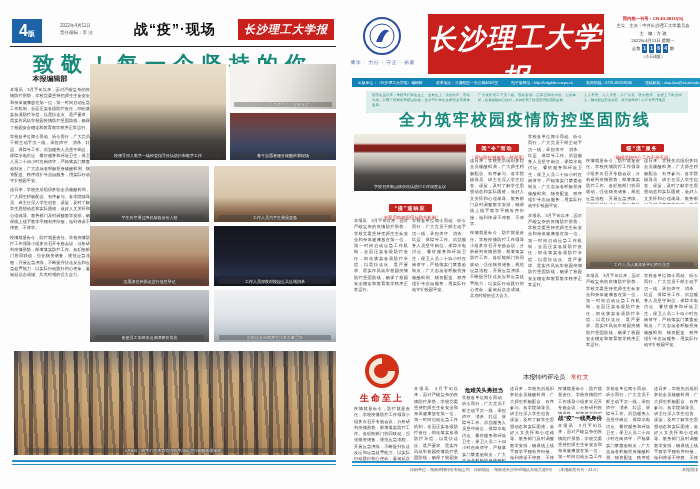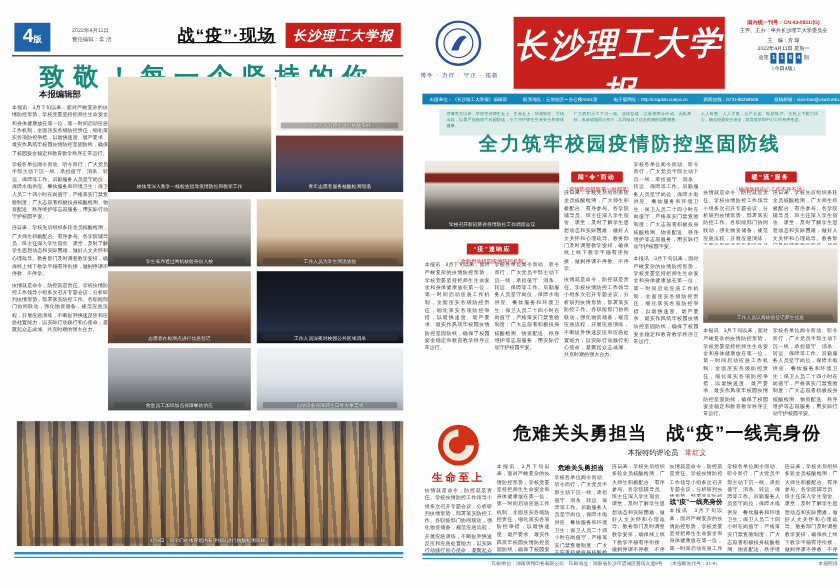--- a/index.html
+++ b/index.html
@@ -79,21 +79,21 @@
 
   <div class="abs" style="left:6px;top:8px;width:332px;height:466px;">
 
     <div class="abs badge" style="left:6px;top:11px;width:30px;height:24px;">
       <span class="num">4</span><span class="lbl">版</span>
     </div>
     <div class="abs dateblock" style="left:54px;top:14px;width:70px;">
       <div>2022年4月11日</div>
       <div>责任编辑：李 洁</div>
     </div>
-    <div class="abs sectiontitle" style="left:128px;top:13px;width:110px;text-align:center;text-decoration:underline;">
+    <div class="abs sectiontitle" style="left:128px;top:13px;width:110px;text-align:left;">
       <span>战“疫”·现场</span>
     </div>
     <div class="abs nameplate" style="left:232px;top:11px;width:96px;height:21px;">
       <span>长沙理工大学报</span>
     </div>
     <div class="abs rule-black" style="left:4px;top:38px;width:326px;"></div>
 
     <div class="abs headline-teal" style="left:10px;top:42px;width:314px;font-size:21px;letter-spacing:7px;">
       <span>致敬！每一个坚持的你</span>
     </div>
@@ -247,23 +247,20 @@
         <path d="M24 6 A13 13 0 1 0 37 19 L30 19 A7 7 0 1 1 24 12 Z" fill="#f5e8d8"></path>
       </svg>
     </div>
     <div class="abs logo-label" style="left:2px;top:384px;width:60px;">
       <span>生命至上</span>
     </div>
     <div class="abs tinytext" style="left:4px;top:398px;width:56px;height:56px;">
       <p>疫情就是命令，防控就是责任。学校疫情防控工作领导小组多次召开专题会议，分析研判疫情形势，部署落实防控工作。各职能部门协同联动，强化物资储备，规范应急流程，开展应急演练，不断提升快速反应和应急处置能力，以实际行动践行初心使命，凝聚起众志成城、共克时艰的强大合力。</p>
     </div>
 
-    <div class="abs comm-head" style="left:64px;top:344px;width:284px;">
-      <span>危难关头勇担当　战“疫”一线亮身份</span>
-    </div>
     <div class="abs comm-byline" style="left:64px;top:365px;width:284px;">
       <span>本报特约评论员</span>
       <span class="name">常红文</span>
     </div>
 
     <div class="abs tinytext" style="left:64px;top:378px;width:44px;height:76px;">
       <p>本报讯　3月下旬以来，面对严峻复杂的疫情防控形势，学校党委坚持把师生生命安全和身体健康放在第一位，第一时间启动应急工作机制，全面压实各级防控责任，细化落实各项防控举措，以最快速度、最严要求、最实作风筑牢校园疫情防控坚固防线，确保了校园安全稳定和教育教学秩序正常运行。</p>
     </div>
     <div class="abs" style="left:112px;top:378px;width:44px;height:76px;overflow:hidden;">
       <div class="subhead">危难关头勇担当</div>

